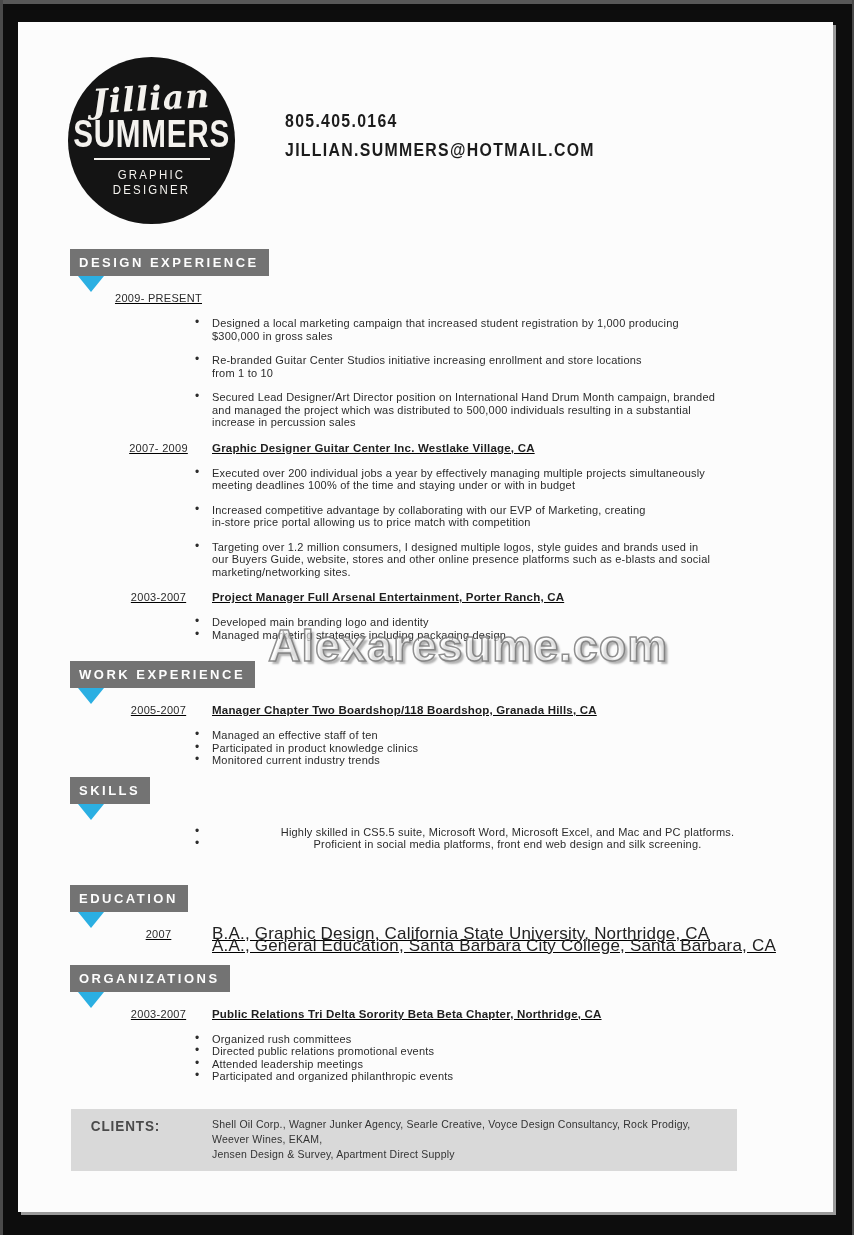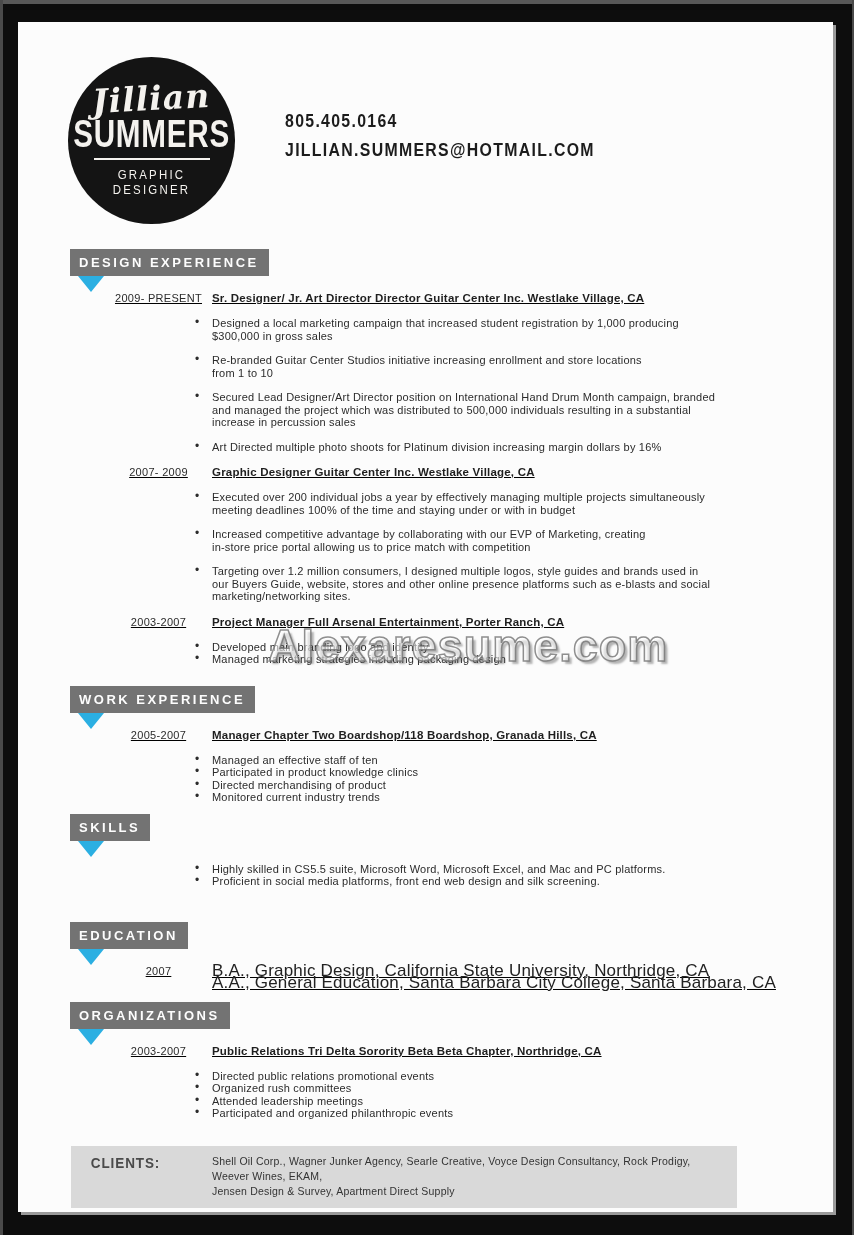--- a/index.html
+++ b/index.html
@@ -64,21 +64,21 @@
     position:relative; font-size:11px; line-height:12.5px; color:#2b2b2b;
     white-space:pre-line; letter-spacing:0.2px;
   }
   .bullets li::before { content:"\2022"; position:absolute; left:-17px; top:-1px; font-size:12px; }
   .entry--spaced .bullets li { margin-bottom:12px; }
   .entry .bullets:first-child { margin-top:0; }
 
   .section--design-experience { margin-top:0; }
   .section--work-experience { margin-top:20px; }
   .section--skills { margin-top:10px; }
-  .section--skills .entries { margin-top:6px; }
+  .section--skills .entries { margin-top:6px;text-align:center; }
   .section--education { margin-top:34px; }
   .section--organizations { margin-top:12px; }
 
   
   .clients-bar {
     margin:26px 0 0 53px; width:666px; background:#d9d9d9;
     display:flex; align-items:flex-start; padding:8px 0 9px;
   }
   .clients-label {
     width:141px; padding-left:22px; flex:none;
@@ -121,31 +121,29 @@
   </div>
 
   <div>
       <div class="section section--design-experience">
     <div class="section-bar">DESIGN EXPERIENCE</div>
     <div class="section-triangle"></div>
     <div class="entries">
           <div class="entry entry--spaced">
             <div class="entry-row">
               <div class="entry-date">2009- PRESENT</div>
-              <div class="entry-title">Sr. Designer/ Jr. Art Director Director Guitar Center Inc. Westlake Village, CA</div>
             </div>
             <ul class="bullets">
               <li>Designed a local marketing campaign that increased student registration by 1,000 producing
 $300,000 in gross sales</li>
               <li>Re-branded Guitar Center Studios initiative increasing enrollment and store locations
 from 1 to 10</li>
               <li>Secured Lead Designer/Art Director position on International Hand Drum Month campaign, branded
 and managed the project which was distributed to 500,000 individuals resulting in a substantial
 increase in percussion sales</li>
-              <li>Art Directed multiple photo shoots for Platinum division increasing margin dollars by 16%</li>
             </ul>
           </div>
           <div class="entry entry--spaced">
             <div class="entry-row">
               <div class="entry-date">2007- 2009</div>
               <div class="entry-title">Graphic Designer Guitar Center Inc. Westlake Village, CA</div>
             </div>
             <ul class="bullets">
               <li>Executed over 200 individual jobs a year by effectively managing multiple projects simultaneously
 meeting deadlines 100% of the time and staying under or with in budget</li>
@@ -173,21 +171,20 @@
     <div class="section-triangle"></div>
     <div class="entries">
           <div class="entry">
             <div class="entry-row">
               <div class="entry-date">2005-2007</div>
               <div class="entry-title">Manager Chapter Two Boardshop/118 Boardshop, Granada Hills, CA</div>
             </div>
             <ul class="bullets">
               <li>Managed an effective staff of ten</li>
               <li>Participated in product knowledge clinics</li>
-              <li>Directed merchandising of product</li>
               <li>Monitored current industry trends</li>
             </ul>
           </div>
         </div>
   </div>
       <div class="section section--skills">
     <div class="section-bar">SKILLS</div>
     <div class="section-triangle"></div>
     <div class="entries">
           <div class="entry">
@@ -214,22 +211,22 @@
       <div class="section section--organizations">
     <div class="section-bar">ORGANIZATIONS</div>
     <div class="section-triangle"></div>
     <div class="entries">
           <div class="entry">
             <div class="entry-row">
               <div class="entry-date">2003-2007</div>
               <div class="entry-title">Public Relations Tri Delta Sorority Beta Beta Chapter, Northridge, CA</div>
             </div>
             <ul class="bullets">
+              <li>Organized rush committees</li>
               <li>Directed public relations promotional events</li>
-              <li>Organized rush committees</li>
               <li>Attended leadership meetings</li>
               <li>Participated and organized philanthropic events</li>
             </ul>
           </div>
         </div>
   </div>
     </div>
 
   <div class="clients-bar">
     <div class="clients-label">CLIENTS:</div>

